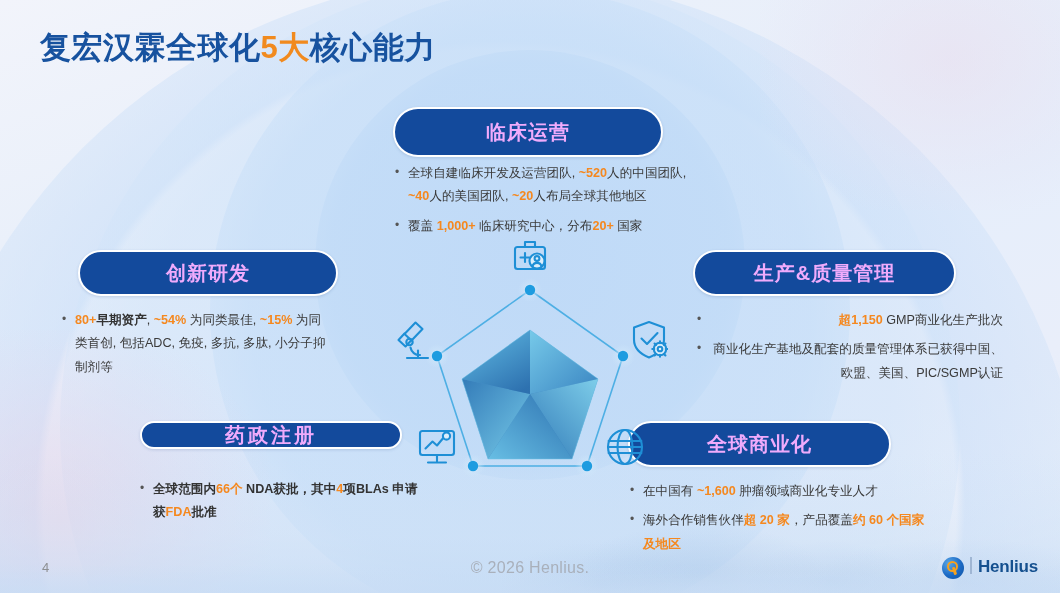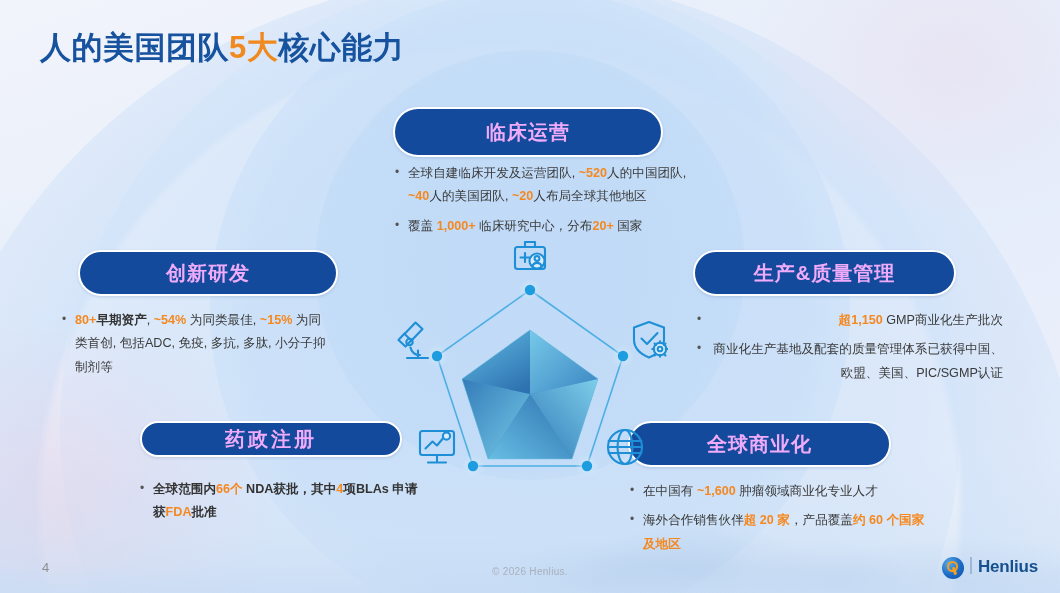--- a/index.html
+++ b/index.html
@@ -58,21 +58,21 @@
     font-size:20px;font-weight:bold;
     box-shadow:0 1px 3px rgba(40,80,140,.18);
     letter-spacing:1px;
     box-sizing:border-box;
   }
   .pill.serif{font-family:"Liberation Serif","DejaVu Serif",serif;font-weight:bold;letter-spacing:3px;}
 
   #pill-clinical{left:393px;top:107px;width:270px;height:50px;}
   #pill-rnd{left:78px;top:250px;width:260px;height:46px;}
   #pill-manufacturing{left:693px;top:250px;width:263px;height:46px;}
-  #pill-regulatory{left:140px;top:421px;width:262px;height:36px;}
+  #pill-regulatory{left:140px;top:421px;width:262px;height:28px;}
   #pill-commercial{left:628px;top:421px;width:263px;height:46px;}
 
   
   .bullets{position:absolute;color:#3a3a3a;font-size:12.6px;line-height:1.85;}
   .bullets li{position:relative;list-style:none;margin:0 0 6px 0;padding-left:13px;}
   .bullets ul{margin:2px;padding:0;}
   .bullets li::before{
     content:"•";position:absolute;left:0;top:-1px;color:#555;font-size:12px;
   }
   .o{color:#F5881F;font-weight:bold;}
@@ -84,21 +84,21 @@
   #bul-regulatory{left:138px;top:476px;width:290px;}
   #bul-commercial{left:628px;top:478px;width:310px;}
 
   
   #diagram{position:absolute;left:392px;top:232px;width:276px;height:268px;}
   #diagram svg{display:block;}
 
   
   #page-num{position:absolute;left:42px;bottom:18px;font-size:13px;color:#8d8f92;}
   #copyright{position:absolute;left:0;right:0;bottom:16px;text-align:center;
-    font-size:10px;color:#a9b0bb;letter-spacing:.3px;}
+    font-size:16px;color:#a9b0bb;letter-spacing:.3px;}
   #logo{position:absolute;right:22px;bottom:14px;display:flex;align-items:flex-start;gap:6px;margin-top:33px;}
   #logo .mark{width:22px;height:22px;border-radius:50%;
     background:radial-gradient(circle at 32% 30%, #5aa8e8 0%, #1b69c4 55%, #10529f 100%);
     display:flex;align-items:center;justify-content:center;position:relative;}
   #logo .mark::before{content:"";position:absolute;width:7px;height:7px;border-radius:50%;
     border:2px solid #F5A11F;left:5px;top:4px;}
   #logo .mark::after{content:"";position:absolute;width:2.5px;height:8px;background:#F5A11F;
     left:10.5px;top:10px;transform:rotate(-18deg);border-radius:1px;}
   #logo .divider{width:1.6px;height:17px;background:#9fb6d4;}
   #logo .wordmark{font-size:17px;font-weight:bold;color:#15508f;letter-spacing:-.2px;}
@@ -112,21 +112,21 @@
     <div class="arc arc1"></div>
     <div class="arc arc2"></div>
     <div class="arc arc3"></div>
     <div class="arc arc4"></div>
     <div class="pinkglow"></div>
     <div class="pinkglow2"></div>
     <div class="bottomphoto"></div>
     <div class="bottombar"></div>
   </div>
 
-  <div id="title"><span>人的美国团队</span><span class="accent">5大</span><span>核心能力</span></div>
+  <div id="title"><span>复宏汉霖全球化</span><span class="accent">5大</span><span>核心能力</span></div>
 
   <div class="pill" id="pill-clinical">临床运营</div>
   <div class="pill" id="pill-rnd">创新研发</div>
   <div class="pill" id="pill-manufacturing">生产&amp;质量管理</div>
   <div class="pill serif" id="pill-regulatory">药政注册</div>
   <div class="pill" id="pill-commercial">全球商业化</div>
 
   <div class="bullets" id="bul-clinical">
       <ul>
         <li><span>全球自建临床开发及运营团队, </span><span class="o">~520</span><span>人的中国团队, </span><span class="o">~40</span><span>人的美国团队, </span><span class="o">~20</span><span>人布局全球其他地区</span></li>

